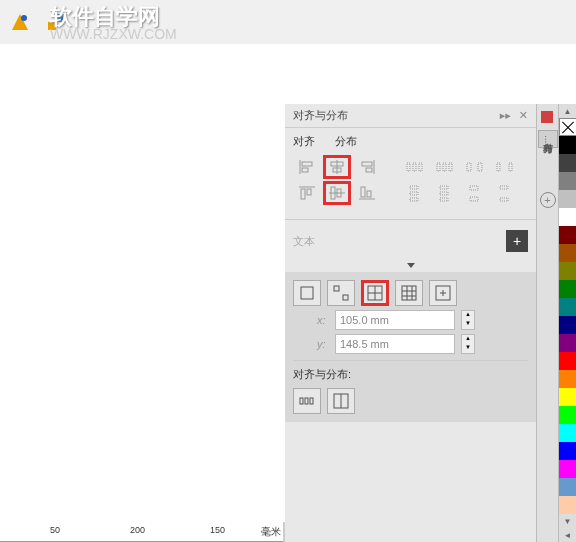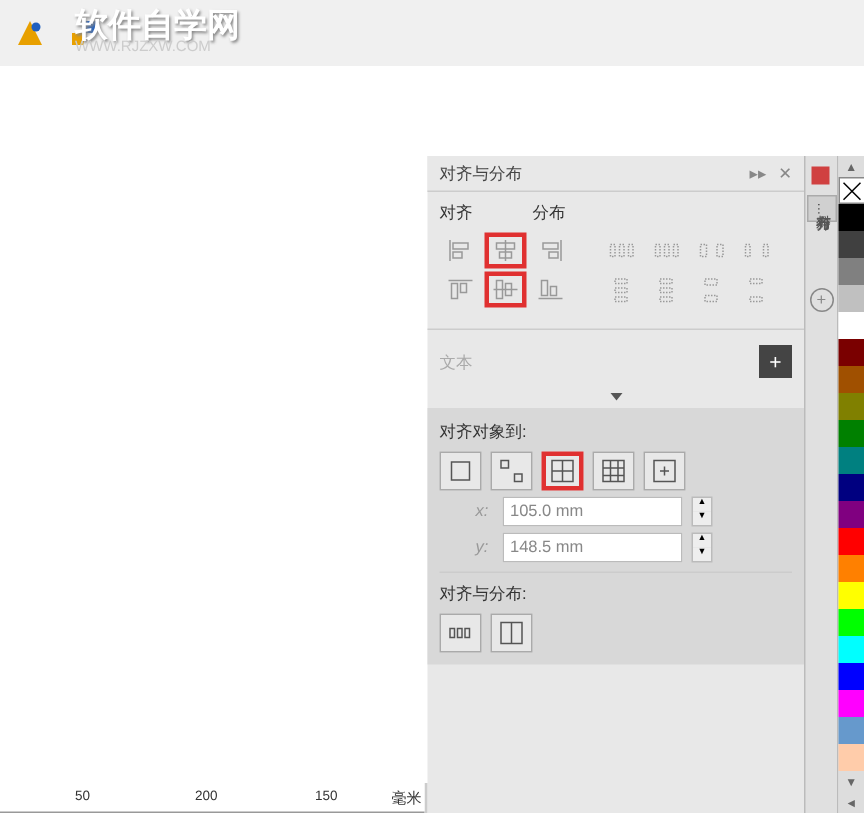--- a/index.html
+++ b/index.html
@@ -1,21 +1,21 @@
 <!DOCTYPE html>
 <html><head>
 <meta charset="utf-8">
 <style>
   * { box-sizing: border-box; margin: 0; padding: 0; }
   body { font-family: "Microsoft YaHei", sans-serif; font-size: 11px; background: #fff; width: 576px; height: 542px; overflow: hidden; position: relative; }
   
   .top-toolbar { height: 44px; background: #f0f0f0; display: flex; align-items: center; padding: 0 8px; gap: 12px; position: relative; }
   .toolbar-icon { width: 24px; height: 24px; display: flex; align-items: center; justify-content: center; }
   .watermark-text { position: absolute; left: 50px; top: 2px; color: #fff; font-size: 22px; font-weight: bold; text-shadow: 1px 1px 2px #888; }
-  .watermark-sub { position: absolute; left: 50px; top: 26px; color: #ccc; font-size: 10px; }
+  .watermark-sub { position: absolute; left: 50px; top: 26px; color: #ccc; font-size: 14px; }
   
   .main-area { display: flex; height: 498px; align-items: flex-end; }
   
   .canvas-area { width: 285px; background: #fff; position: relative; border-right: 2px solid #ccc; }
   .ruler-h { height: 20px; background: #fff; border-bottom: 1px solid #999; position: relative; font-size: 9px; color: #333; }
   .ruler-h span { position: absolute; top: 3px; }
   .unit-label { position: absolute; right: 2px; top: 2px; font-size: 10px; }
   .ruler-v { width: 20px; position: absolute; left: 0; top: 20px; bottom: 0; border-right: 1px solid #999; background: #fff; }
   .canvas-content { position: absolute; left: 20px; top: 20px; right: 0; bottom: 0; background: #fff; }
   
@@ -35,21 +35,21 @@
   .guide-v { position: absolute; top: -100px; bottom: -100px; left: 50%; width: 0; border-left: 1px dashed #3399ff; }
   
   .scrollbar-v { position: absolute; right: 0; top: 280px; width: 14px; height: 120px; background: #ddd; border-radius: 2px; }
   
   .panel-area { flex: 1; background: #e8e8e8; display: flex; }
   .panel-main { flex: 1; padding: 0; }
   .panel-header { background: #e8e8e8; padding: 4px 8px; font-size: 11px; color: #444; border-bottom: 1px solid #ccc; display: flex; align-items: center; gap: 32px; }
   .panel-header-close { margin-left: auto; display: flex; gap: 8px; color: #888; font-size: 11px; }
   
   .align-section { padding: 6px 8px; }
-  .section-row { display: flex; gap: 40px; margin-bottom: 4px; }
+  .section-row { display: flex; gap: 20px; margin-bottom: 4px; }
   .section-label { font-size: 11px; color: #333; }
   .icon-row { display: flex; gap: 2px; margin: 2px 0; }
   .icon-btn { width: 28px; height: 24px; display: flex; align-items: center; justify-content: center; background: transparent; border: 1px solid transparent; }
   .red-box { border: 3px solid #e03030 !important; }
   
   .divider { height: 1px; background: #ccc; margin: 6px 0; }
   .text-section { padding: 4px 8px; display: flex; align-items: center; gap: 20px; color: #aaa; }
   .text-icons { display: flex; gap: 4px; }
   .text-icon { width: 26px; height: 22px; border: 1px solid #ccc; display: flex; align-items: center; justify-content: center; font-size: 10px; color: #999; }
   .text-icon.active { border-color: #555; color: #333; }
@@ -270,21 +270,20 @@
       <div class="divider"></div>
 
       <div class="text-section">
         <span>文本</span>
         <div class="plus-btn">+</div>
       </div>
 
       <div style="text-align:center; padding:2px;"><span class="triangle-down"></span></div>
 
       <div class="dark-area">
-        <div class="sub-label">对齐对象到:</div>
         <div class="target-row">
           <div class="target-btn">
               <svg width="18" height="18">
                 <rect x="3" y="3" width="12" height="12" fill="none" stroke="#555"></rect>
               </svg>
             </div>
           <div class="target-btn">
               <svg width="18" height="18">
                 <rect x="2" y="2" width="5" height="5" fill="none" stroke="#555"></rect>
                 <rect x="11" y="11" width="5" height="5" fill="none" stroke="#555"></rect>

